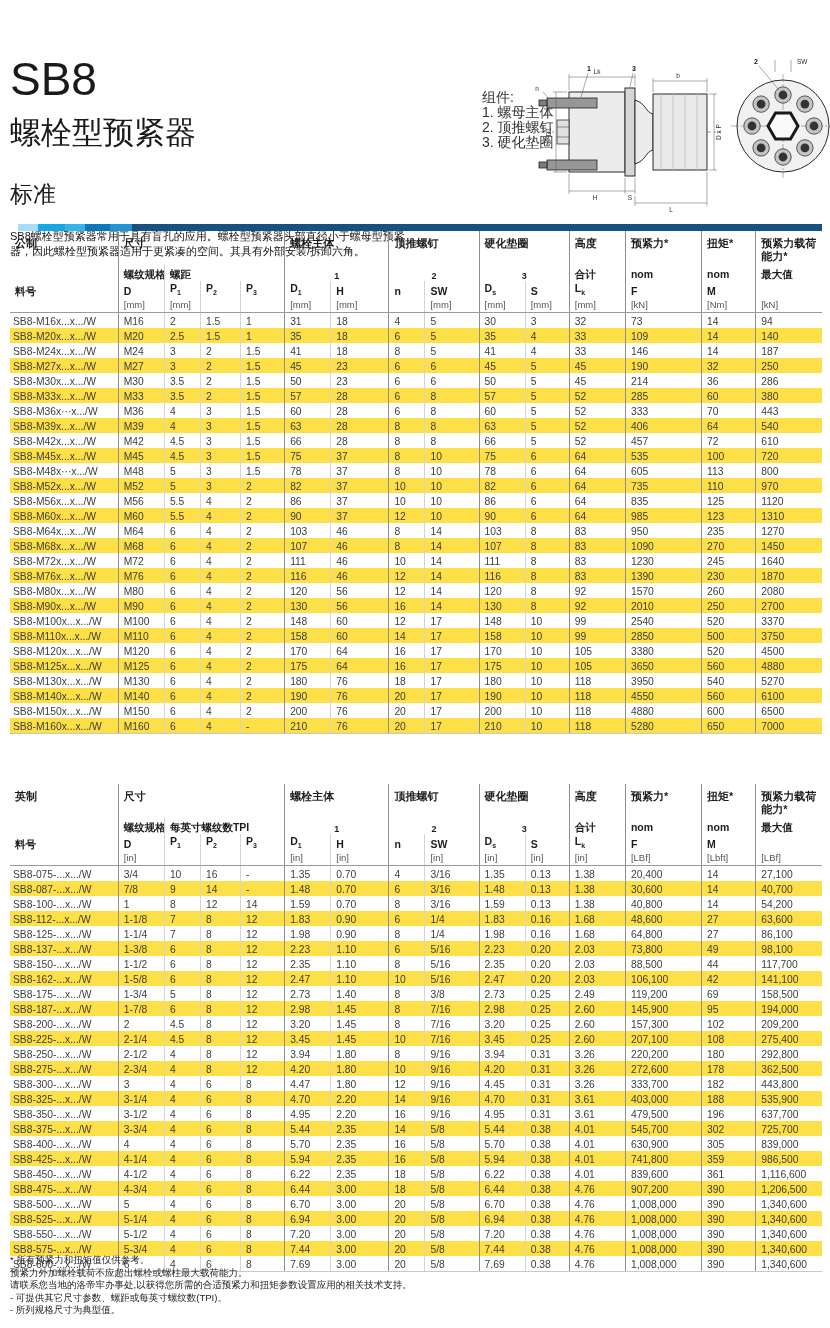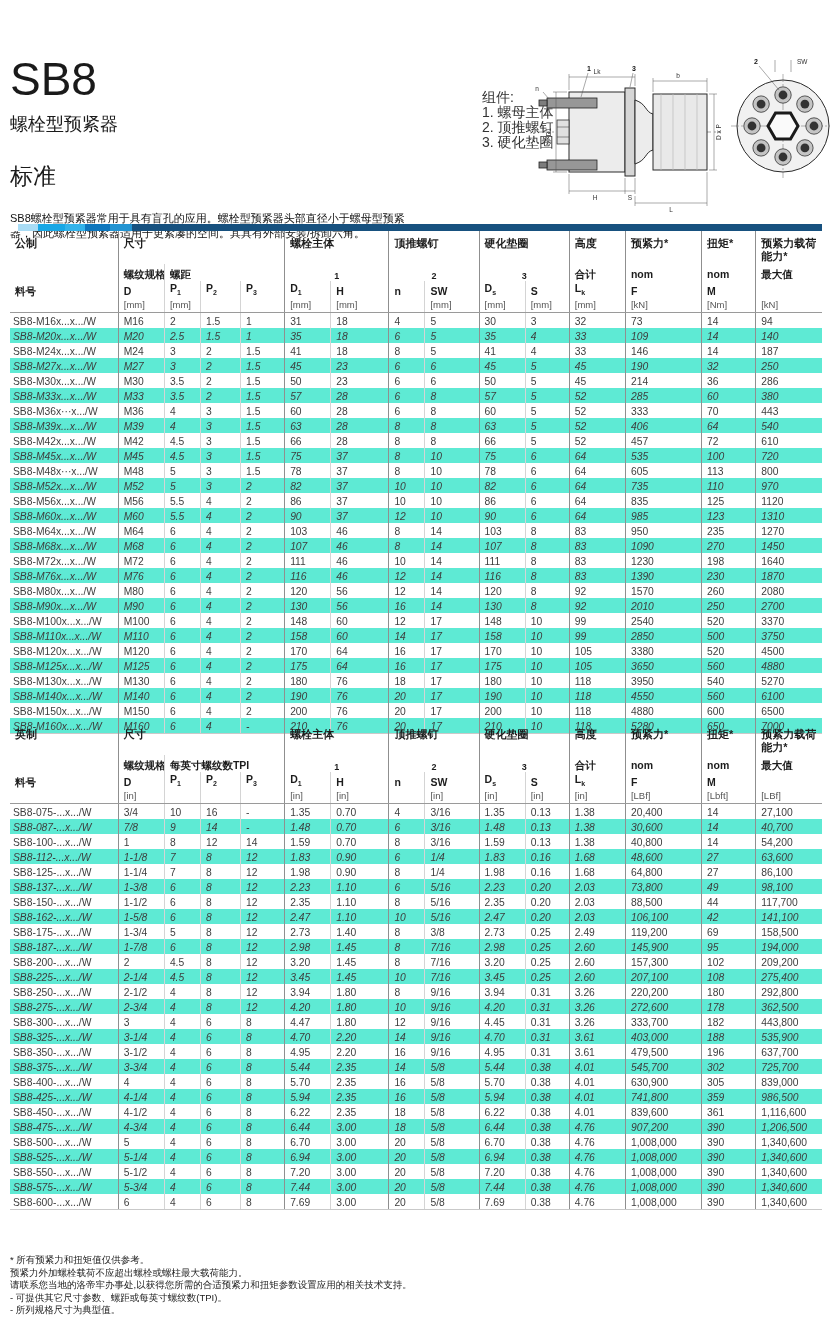--- a/index.html
+++ b/index.html
@@ -2,21 +2,21 @@
 <html><head>
 <meta charset="utf-8">
 <style>
   html,body{margin:0;padding:0;background:#fff;}
   body{width:830px;height:1328px;position:relative;font-family:"Liberation Sans","DejaVu Sans",sans-serif;color:#222;}
   .page{position:relative;width:830px;height:1328px;overflow:hidden;}
 
   
   .title-block{position:absolute;left:10px;top:56px;width:460px;}
   .main-title{font-size:46px;font-weight:400;letter-spacing:0px;line-height:1.0;color:#1a1a1a;}
-  .sub-title{font-size:18px;font-weight:400;margin-top:10px;color:#1a1a1a;}
+  .sub-title{font-size:31px;font-weight:400;margin-top:10px;color:#1a1a1a;}
   .std-title{font-size:23px;font-weight:400;margin-top:25px;color:#1a1a1a;}
   .descr{font-size:11px;line-height:14.5px;margin-top:19px;width:412px;color:#111;}
 
   
   .drawing{position:absolute;left:478px;top:54px;width:352px;height:160px;}
   .components{position:absolute;left:4px;top:36px;font-size:14px;line-height:15px;color:#333;}
   .drawing svg{position:absolute;left:0;top:0;}
   .dimtext{font-size:6.5px;fill:#333;}
   .callout{font-size:7px;fill:#111;font-weight:bold;}
 
@@ -27,26 +27,26 @@
   th,td{text-align:left;padding:1px 1px 1px 5px;vertical-align:bottom;overflow:hidden;white-space:nowrap;}
   thead th{font-size:10.5px;font-weight:bold;color:#1c1c1c;line-height:1.15;}
   thead tr.r1 th{vertical-align:top;padding-top:6px;font-size:11px;white-space:normal;line-height:1.15;height:26px;}
   thead tr.r2 th{height:15px;}
   thead tr.r3 th{height:14px;}
   thead tr.r4 th{font-weight:normal;color:#555;font-size:9.5px;height:12px;border-bottom:1px solid #9a9a9a;}
   thead th sub{font-size:7px;}
   th.sup{text-align:center;font-size:9px;padding:0;}
   td{font-size:10.3px;color:#3d3d3d;height:13px;line-height:1.1;}
   td.cpart{padding-left:3px;color:#3d3d3d;}
-  tr.alt{background:#5eead4;font-style:italic;}
+  tr.alt{background:#fde047;}
   .bd{border-left:1px solid #8f8f8f;}
   .bl{border-left:1px solid #d4d4d4;}
   tbody tr:last-child td{border-bottom:1px solid #c9c9c9;}
   #metric-wrap{top:224px;}
-  #imperial-wrap{top:722px;}
+  #imperial-wrap{top:784px;}
 
   
   .footnotes{position:absolute;left:10px;top:1254px;font-size:9.5px;line-height:12.5px;color:#1a1a1a;}
 </style>
 </head>
 <body>
 
 <div class="page">
 
   <div class="title-block">
@@ -528,21 +528,21 @@
             <td class="bl">4</td>
             <td class="bl">2</td>
             <td class="bd">111</td>
             <td class="bl">46</td>
             <td class="bd">10</td>
             <td class="bl">14</td>
             <td class="bd">111</td>
             <td class="bl">8</td>
             <td class="bd">83</td>
             <td class="bd">1230</td>
-            <td class="bd">198</td>
+            <td class="bd">245</td>
             <td class="bd">1640</td>
           </tr>
           <tr class="alt">
             <td class="cpart">SB8-M76x...x.../W</td>
             <td class="bd">M76</td>
             <td class="bl">6</td>
             <td class="bl">4</td>
             <td class="bl">2</td>
             <td class="bd">116</td>
             <td class="bl">46</td>

